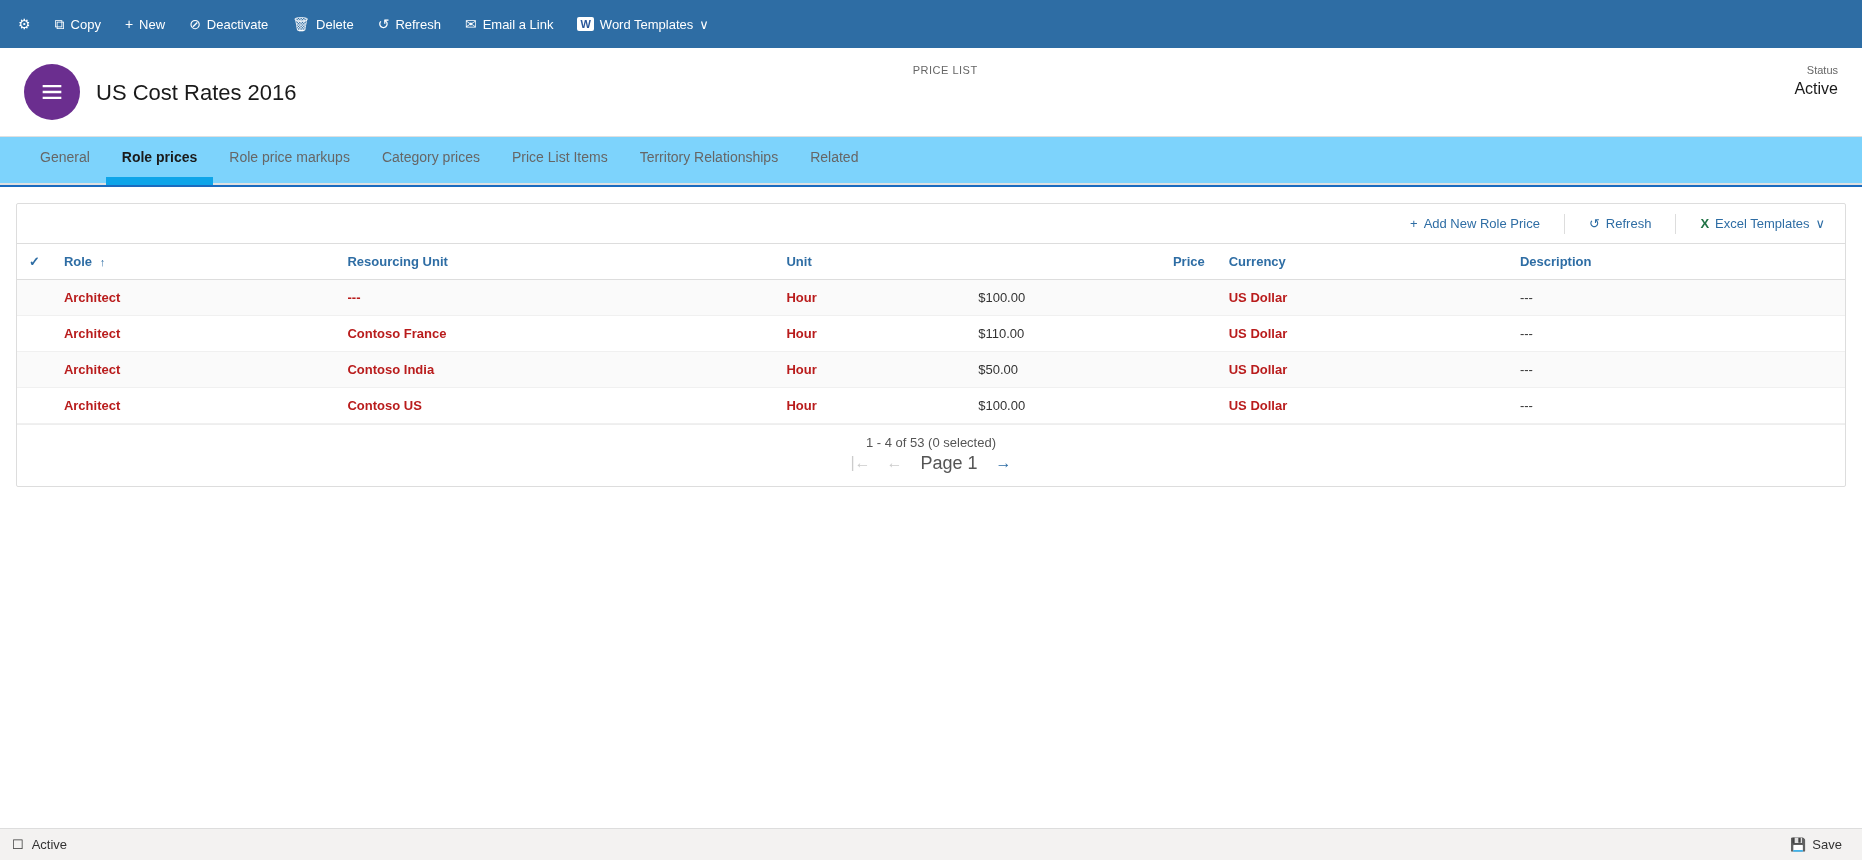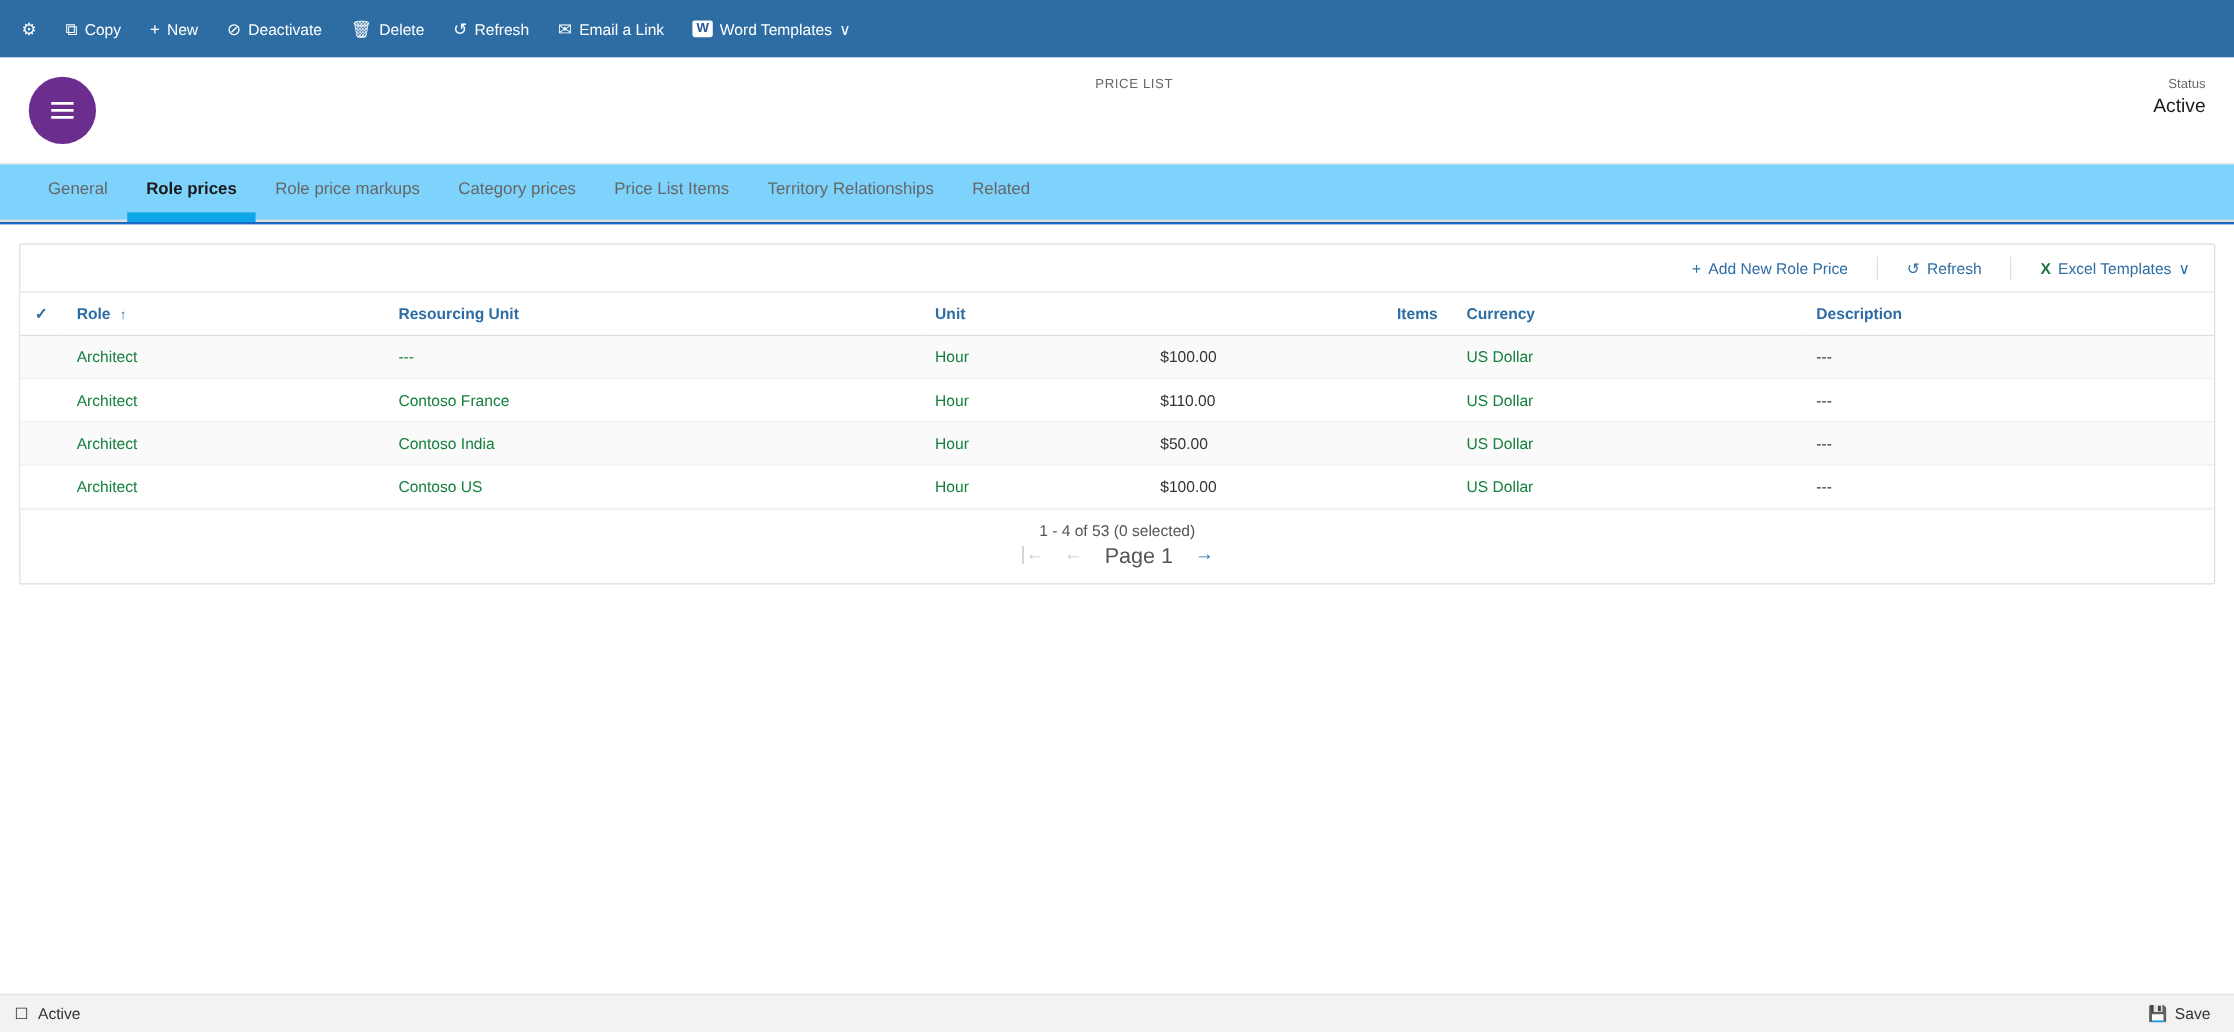--- a/index.html
+++ b/index.html
@@ -124,21 +124,21 @@
       cursor: pointer;
     }
     .data-table th.right { text-align: right; }
     .data-table td {
       padding: 10px 12px;
       font-size: 13px;
       border-bottom: 1px solid #f0f0f0;
     }
     .data-table tr:nth-child(odd) td { background: #fafafa; }
     .data-table tr:nth-child(even) td { background: white; }
-    .link-cell { color: #15803d; cursor: pointer; }
+    .link-cell { color: #b91c1c; cursor: pointer; font-weight: bold; }
     .price-cell { text-align: left; }
     .check-col { width: 32px; }
     .sort-icon { font-size: 11px; margin-left: 4px; }
 
     
     .pagination {
       display: flex;
       align-items: center;
       justify-content: space-between;
       padding: 10px 16px;
@@ -230,20 +230,21 @@
 <div class="main-content">
 
   <div class="record-header">
     <div class="record-icon">
       <svg viewBox="0 0 24 24">
         <path d="M4 6h16v2H4zm0 5h16v2H4zm0 5h16v2H4z"></path>
       </svg>
     </div>
     <div class="record-info">
       <div class="record-type">PRICE LIST</div>
+      <div class="record-name">US Cost Rates 2016</div>
     </div>
     <div class="record-status">
       <div class="status-label">Status</div>
       <div class="status-value">Active</div>
     </div>
   </div>
 
   <div class="tabs-container">
     <div class="tab">General</div>
     <div class="tab active">Role prices</div>
@@ -285,21 +286,21 @@
             <span>Role</span>
             <span class="sort-icon">↑</span>
           </th>
           <th>
             <span>Resourcing Unit</span>
           </th>
           <th>
             <span>Unit</span>
           </th>
           <th class="right">
-            <span>Items</span>
+            <span>Price</span>
           </th>
           <th>
             <span>Currency</span>
           </th>
           <th>
             <span>Description</span>
           </th>
         </tr>
       </thead>
       <tbody id="table-body">

